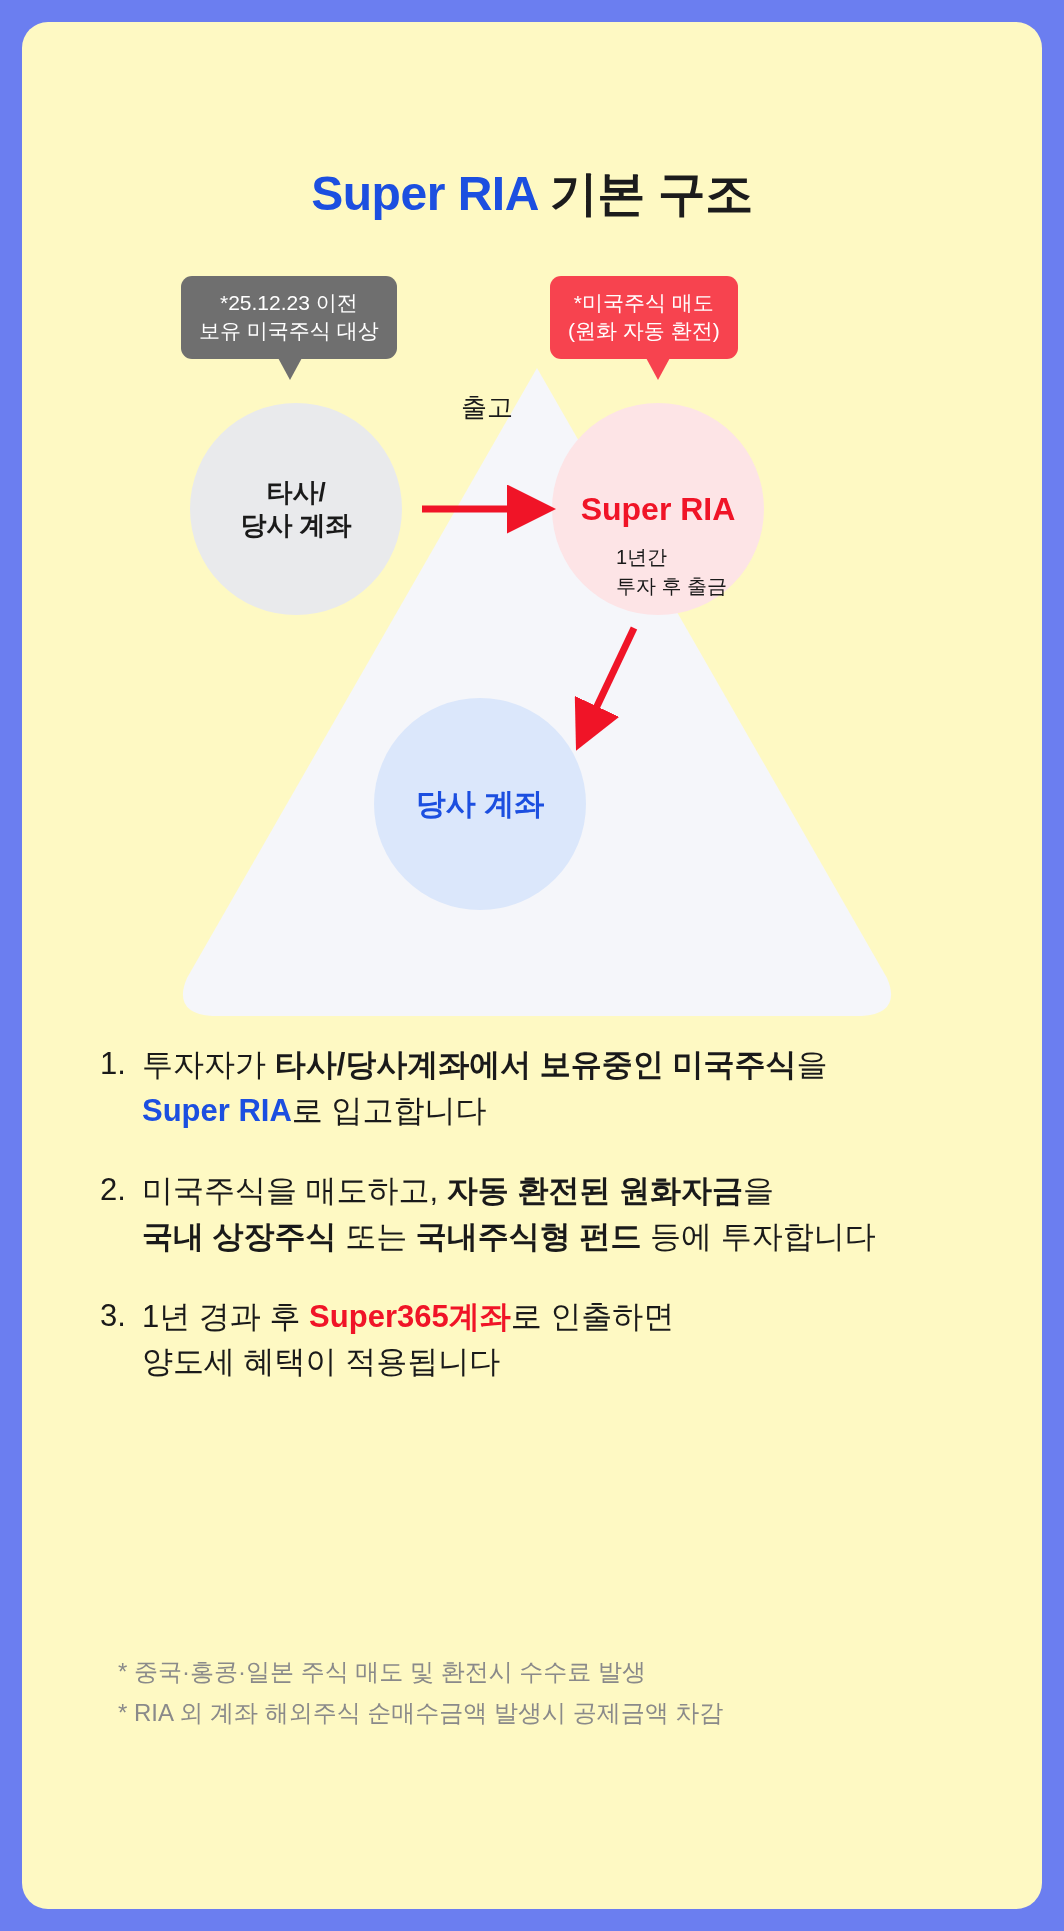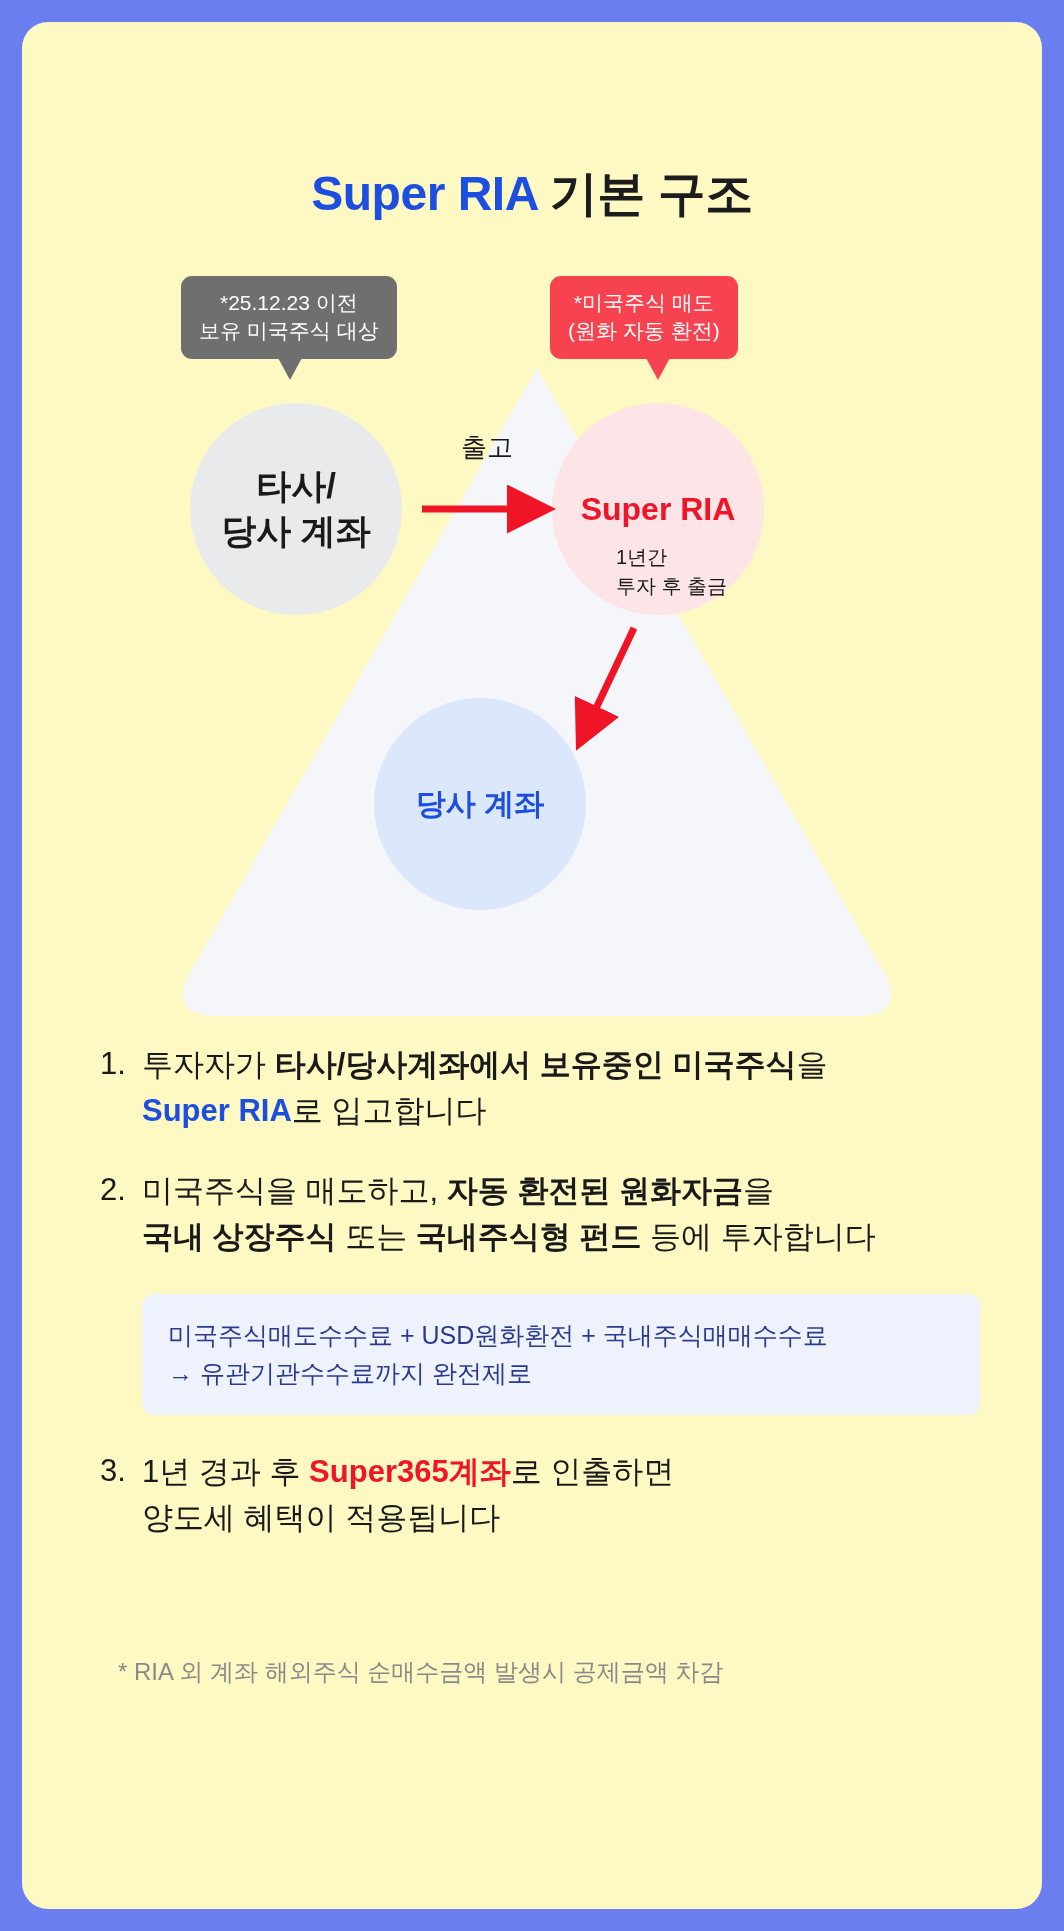--- a/index.html
+++ b/index.html
@@ -62,21 +62,21 @@
     justify-content: center;
     text-align: center;
     font-weight: bold;
     line-height: 1.28;
   }
   .node-other {
     left: 168px; top: 135px;
     width: 212px; height: 212px;
     background: #e9eaec;
     color: #1a1a1a;
-    font-size: 35px;
+    font-size: 26px;
   }
   .node-ria {
     left: 530px; top: 135px;
     width: 212px; height: 212px;
     background: #fde4e6;
     color: #f01427;
     font-size: 32px;
   }
   .node-ours {
     left: 352px; top: 430px;
@@ -116,21 +116,20 @@
   }
 
   .label-out {
     position: absolute;
     left: 400px; top: 122px;
     width: 130px;
     text-align: center;
     font-size: 26px;
     color: #1a1a1a;
     font-weight: normal;
-    margin-top: 40px;
   }
   .label-year {
     position: absolute;
     left: 594px; top: 275px;
     font-size: 20px;
     color: #1a1a1a;
     line-height: 1.45;
     white-space: nowrap;
   }
 
@@ -246,31 +245,28 @@
     </div>
 
     <div class="step">
       <div class="step-num">2.</div>
       <div class="step-body">
         <span>미국주식을 매도하고, </span><b>자동 환전된 원화자금</b><span>을</span><br>
         <b>국내 상장주식</b><span> 또는 </span><b>국내주식형 펀드</b><span> 등에 투자합니다</span>
       </div>
     </div>
 
-    <div class="fee-box">
-      <div>미국주식매도수수료 + USD원화환전 + 국내주식매매수수료</div>
-      <div>→ 유관기관수수료까지 완전제로</div>
-    </div>
 
     <div class="step">
       <div class="step-num">3.</div>
       <div class="step-body">
         <span>1년 경과 후 </span><span class="red">Super365계좌</span><span>로 인출하면</span><br>
         <span>양도세 혜택이 적용됩니다</span>
       </div>
     </div>
   </div>
 
   <div class="footnotes">
+    <div>* 중국·홍콩·일본 주식 매도 및 환전시 수수료 발생</div>
     <div>* RIA 외 계좌 해외주식 순매수금액 발생시 공제금액 차감</div>
   </div>
 
 </div>
 
 </body></html>

